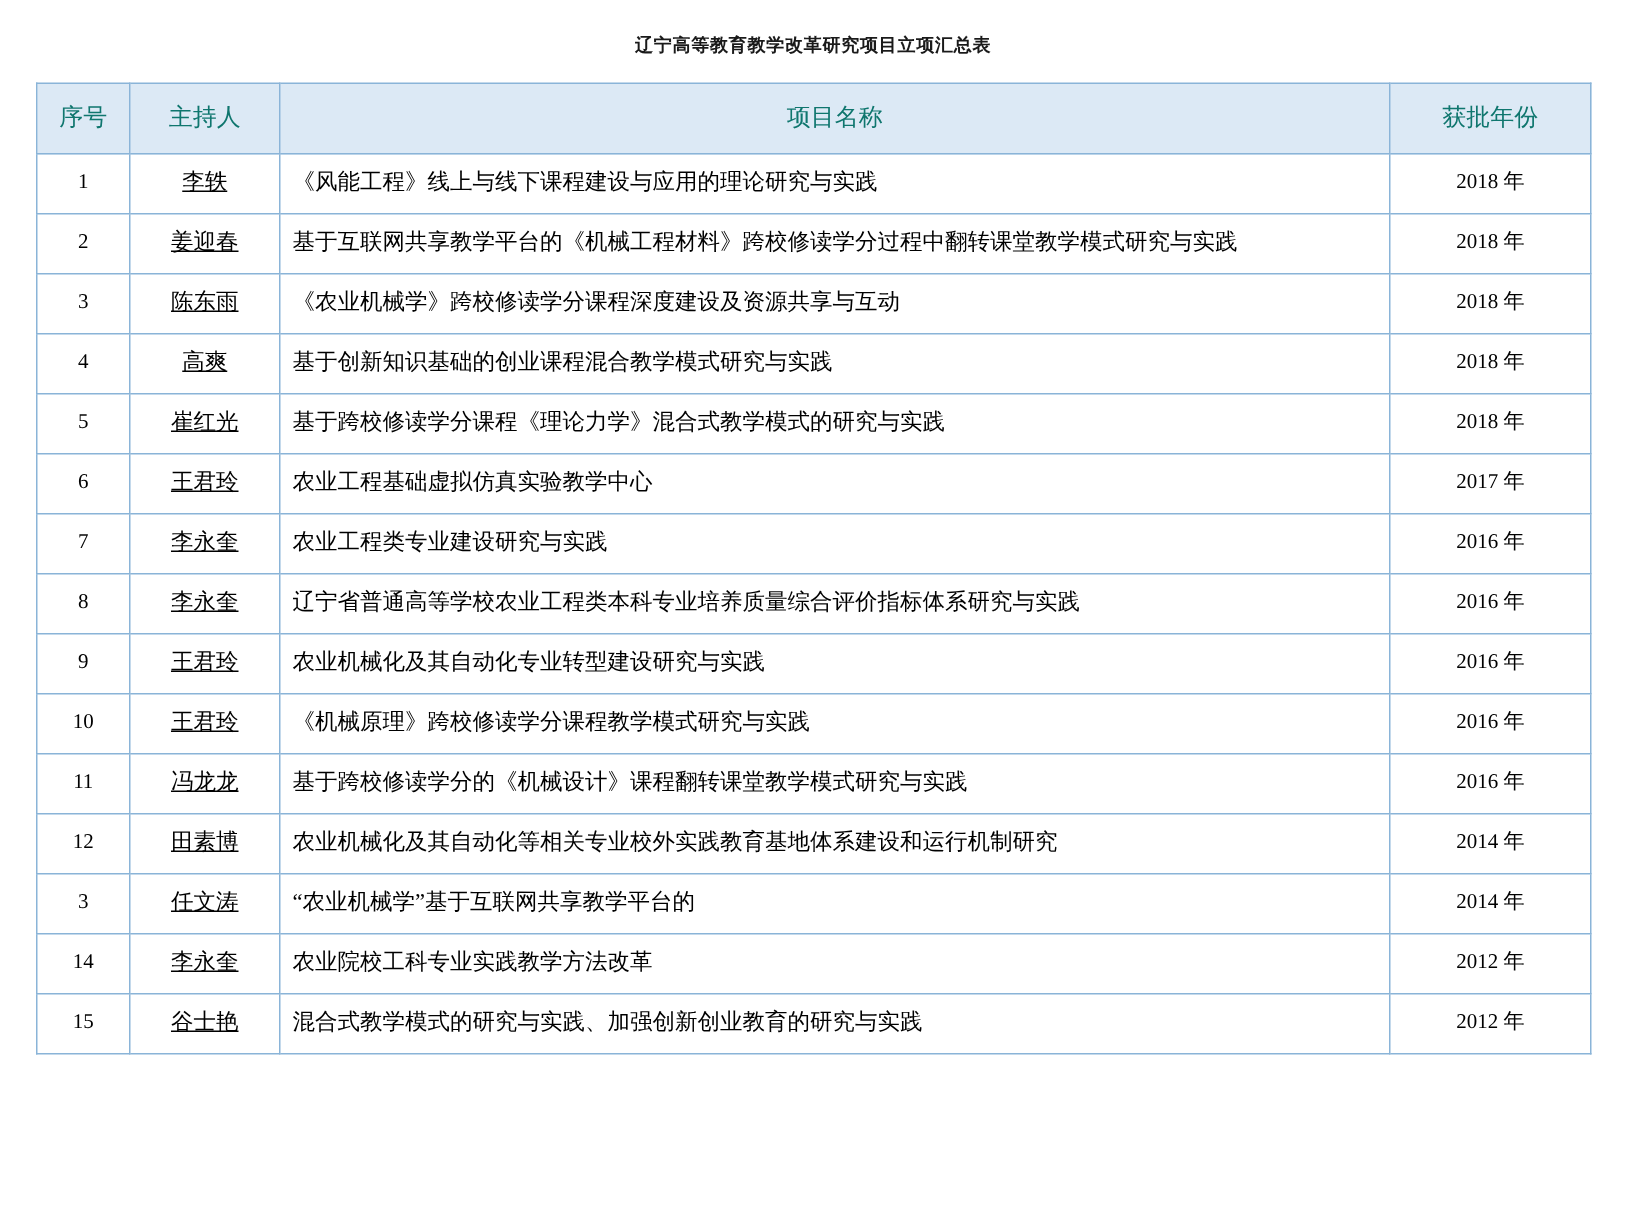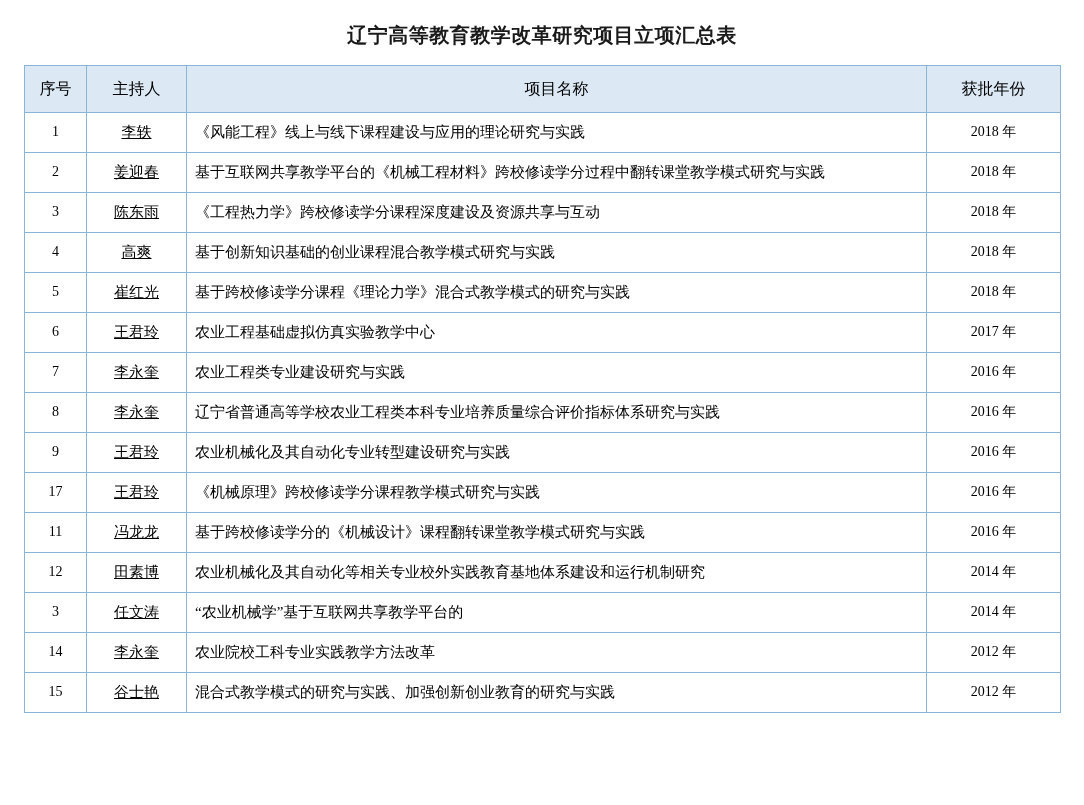--- a/index.html
+++ b/index.html
@@ -18,21 +18,21 @@
     width: 1084px;
     height: 805px;
     box-sizing: border-box;
     padding: 0;
     position: relative;
   }
   .doc-title {
     text-align: center;
     font-family: "Liberation Sans", "DejaVu Sans", sans-serif;
     font-weight: bold;
-    font-size: 20px;
+    font-size: 12px;
     letter-spacing: 0.5px;
     margin: 0;
     padding: 22px 0 16px 0;
     color: #1a1a1a;
   }
   .table-wrap {
     padding: 0 24px;
     box-sizing: border-box;
   }
   table.grid {
@@ -47,21 +47,21 @@
     padding: 6px 8px;
     vertical-align: middle;
     line-height: 1.45;
   }
   table.grid thead th {
     background: #dce9f5;
     font-weight: normal;
     text-align: center;
     font-size: 16px;
     height: 34px;
-    color: #000000;
+    color: #0f766e;
   }
   col.c-seq { width: 62px; }
   col.c-host { width: 100px; }
   col.c-name { width: 740px; }
   col.c-year { width: 134px; }
 
   td.seq {
     text-align: center;
     font-size: 14px;
   }
@@ -116,21 +116,21 @@
         </tr>
         <tr>
           <td class="seq">2</td>
           <td class="host">姜迎春</td>
           <td class="name">基于互联网共享教学平台的《机械工程材料》跨校修读学分过程中翻转课堂教学模式研究与实践</td>
           <td class="year">2018 年</td>
         </tr>
         <tr>
           <td class="seq">3</td>
           <td class="host">陈东雨</td>
-          <td class="name">《工程热力学》跨校修读学分课程深度建设及资源共享与互动</td>
+          <td class="name">《农业机械学》跨校修读学分课程深度建设及资源共享与互动</td>
           <td class="year">2018 年</td>
         </tr>
         <tr>
           <td class="seq">4</td>
           <td class="host">高爽</td>
           <td class="name">基于创新知识基础的创业课程混合教学模式研究与实践</td>
           <td class="year">2018 年</td>
         </tr>
         <tr>
           <td class="seq">5</td>
@@ -156,21 +156,21 @@
           <td class="name">辽宁省普通高等学校农业工程类本科专业培养质量综合评价指标体系研究与实践</td>
           <td class="year">2016 年</td>
         </tr>
         <tr>
           <td class="seq">9</td>
           <td class="host">王君玲</td>
           <td class="name">农业机械化及其自动化专业转型建设研究与实践</td>
           <td class="year">2016 年</td>
         </tr>
         <tr>
-          <td class="seq">17</td>
+          <td class="seq">10</td>
           <td class="host">王君玲</td>
           <td class="name">《机械原理》跨校修读学分课程教学模式研究与实践</td>
           <td class="year">2016 年</td>
         </tr>
         <tr>
           <td class="seq">11</td>
           <td class="host">冯龙龙</td>
           <td class="name">基于跨校修读学分的《机械设计》课程翻转课堂教学模式研究与实践</td>
           <td class="year">2016 年</td>
         </tr>

